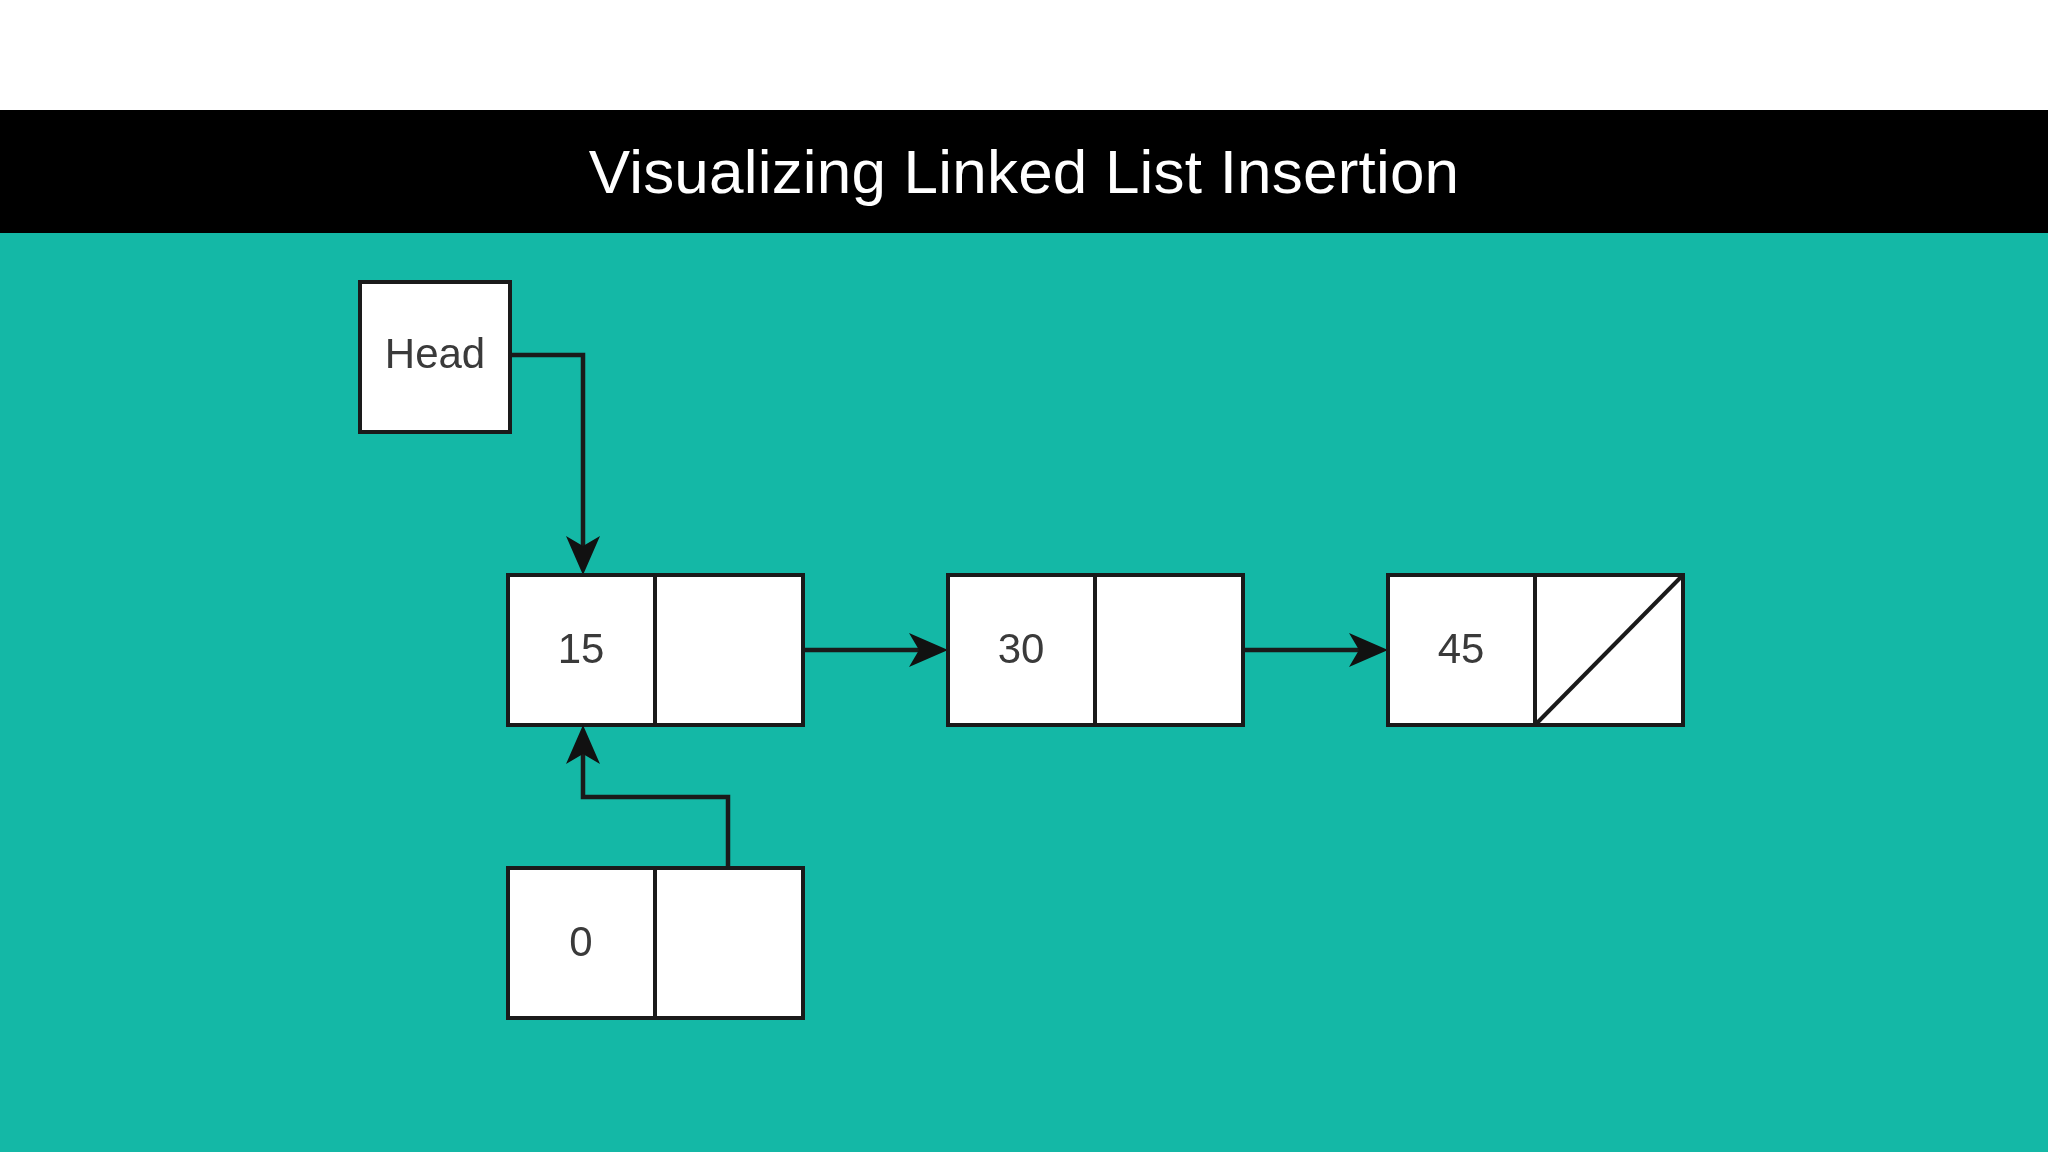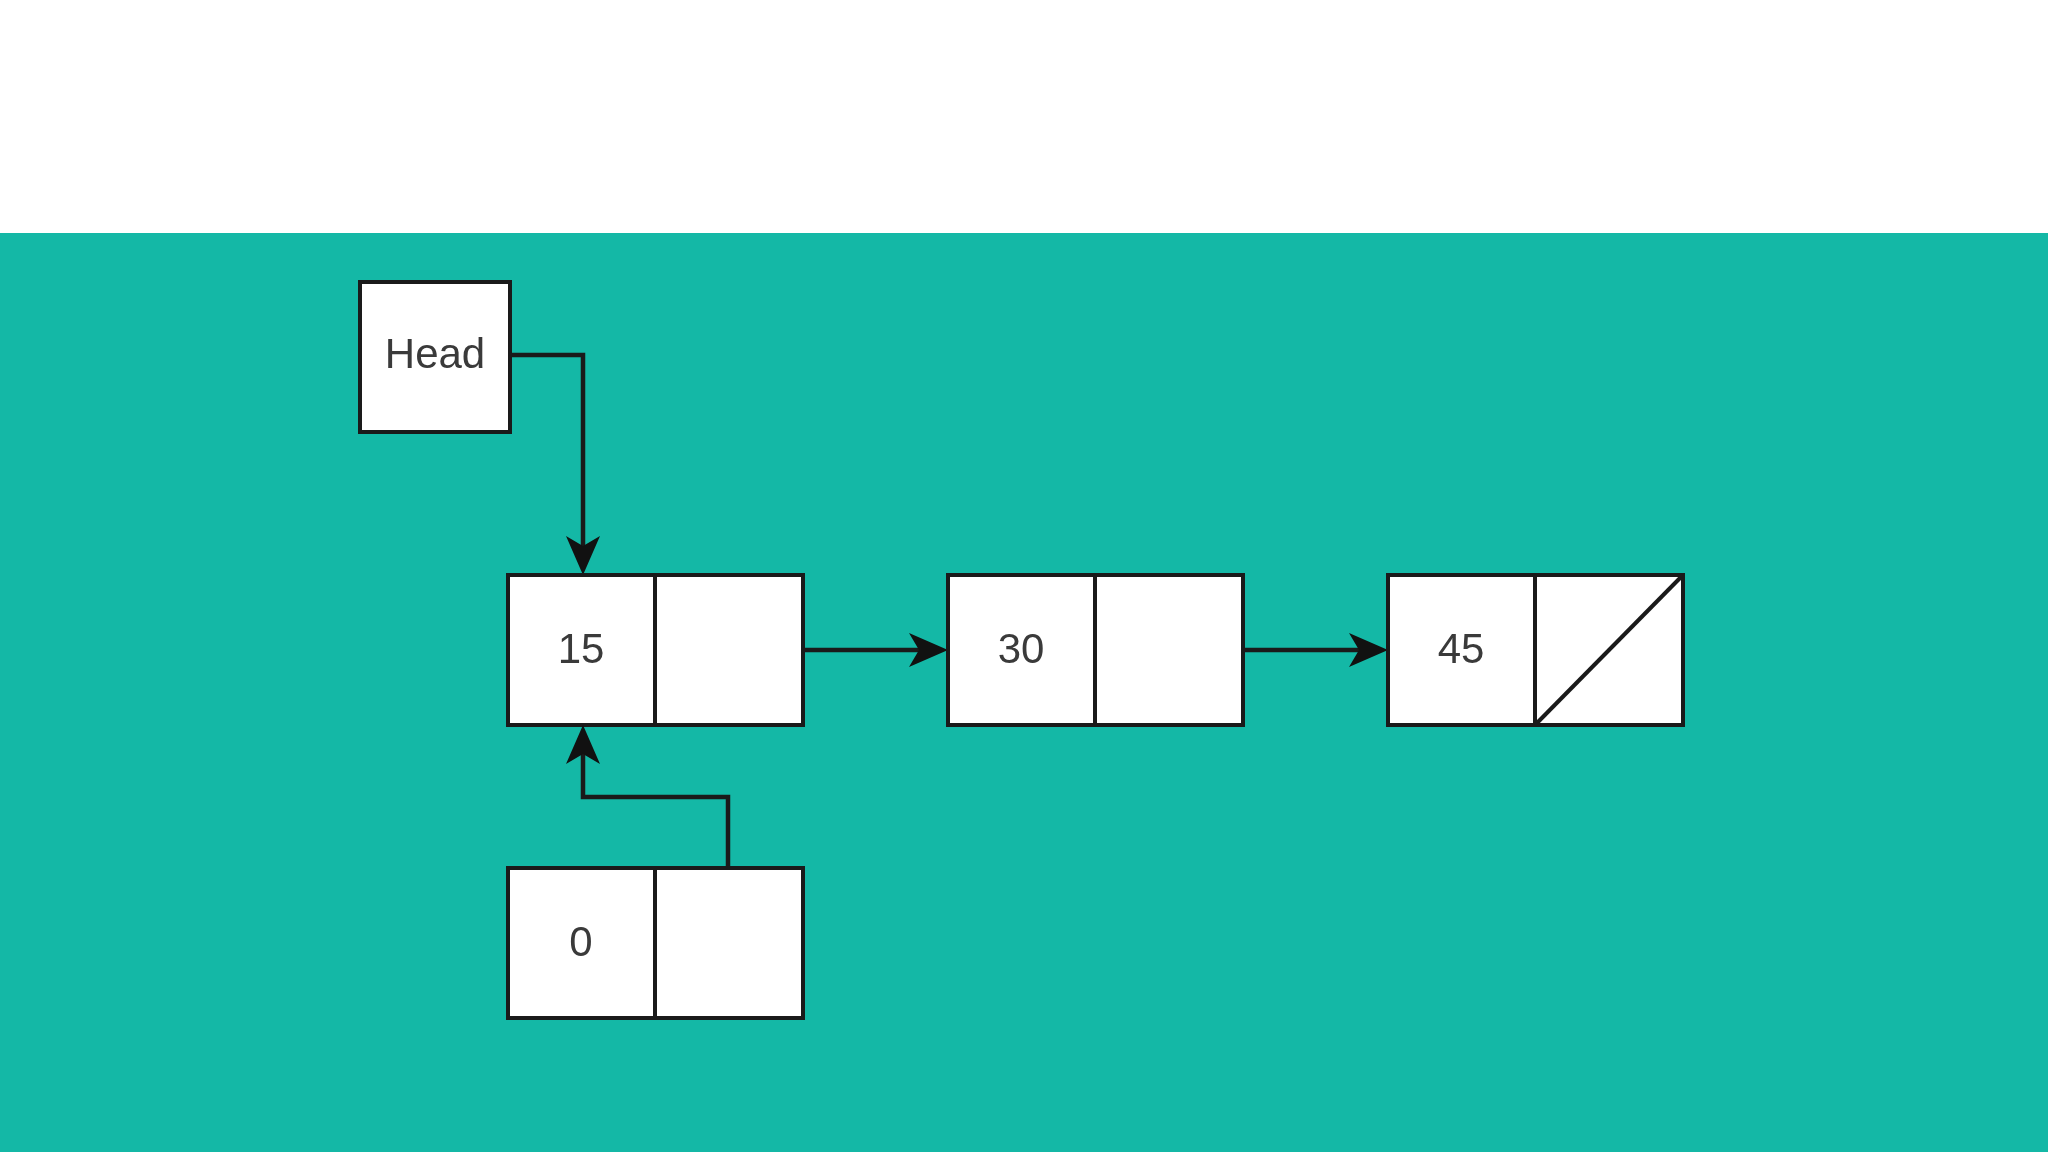--- a/index.html
+++ b/index.html
@@ -104,20 +104,23 @@
     font-size: 42px;
     text-anchor: middle;
     dominant-baseline: middle;
   }
 </style>
 </head>
 <body>
 
 <div id="app">
 
+  <div class="title-bar">
+    <div class="title-text">Visualizing Linked List Insertion</div>
+  </div>
 
   <div class="diagram">
     <svg class="diagram-svg" viewBox="0 0 2048 919" xmlns="http://www.w3.org/2000/svg">
 
       <g>
         <rect class="box-rect" x="360" y="49" width="150" height="150"></rect>
         <text class="head-label" x="435" y="124">Head</text>
       </g>
 
       <g>

